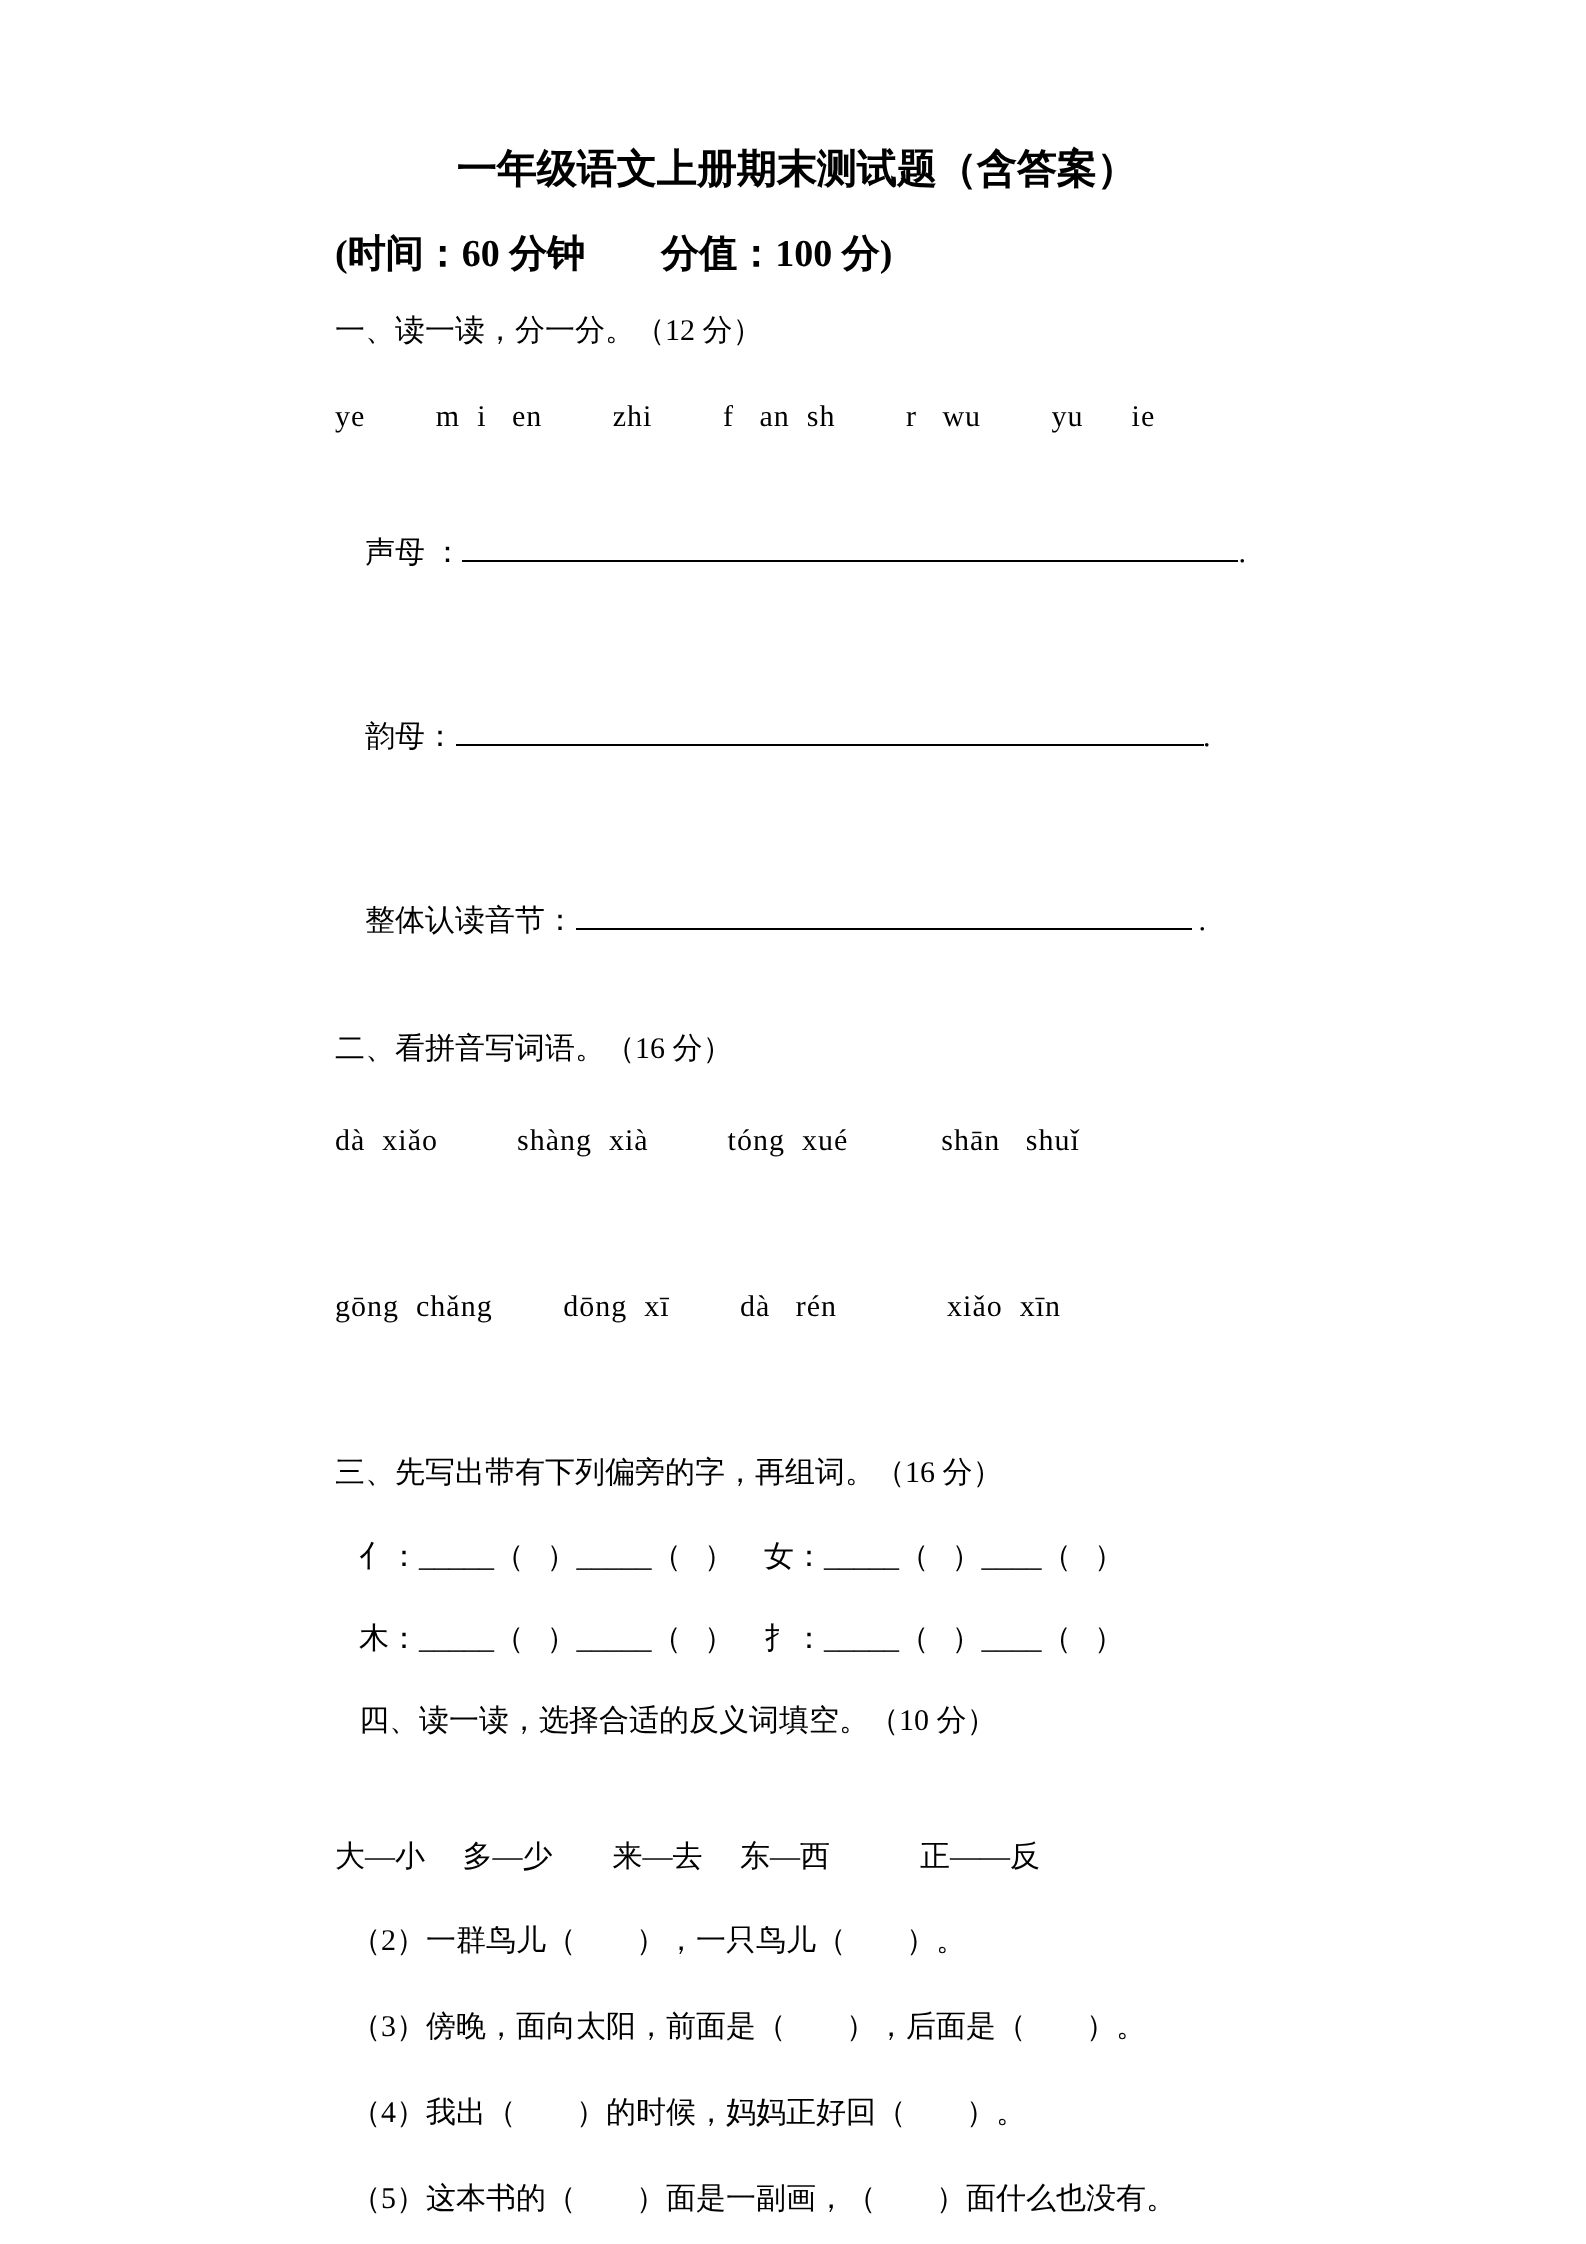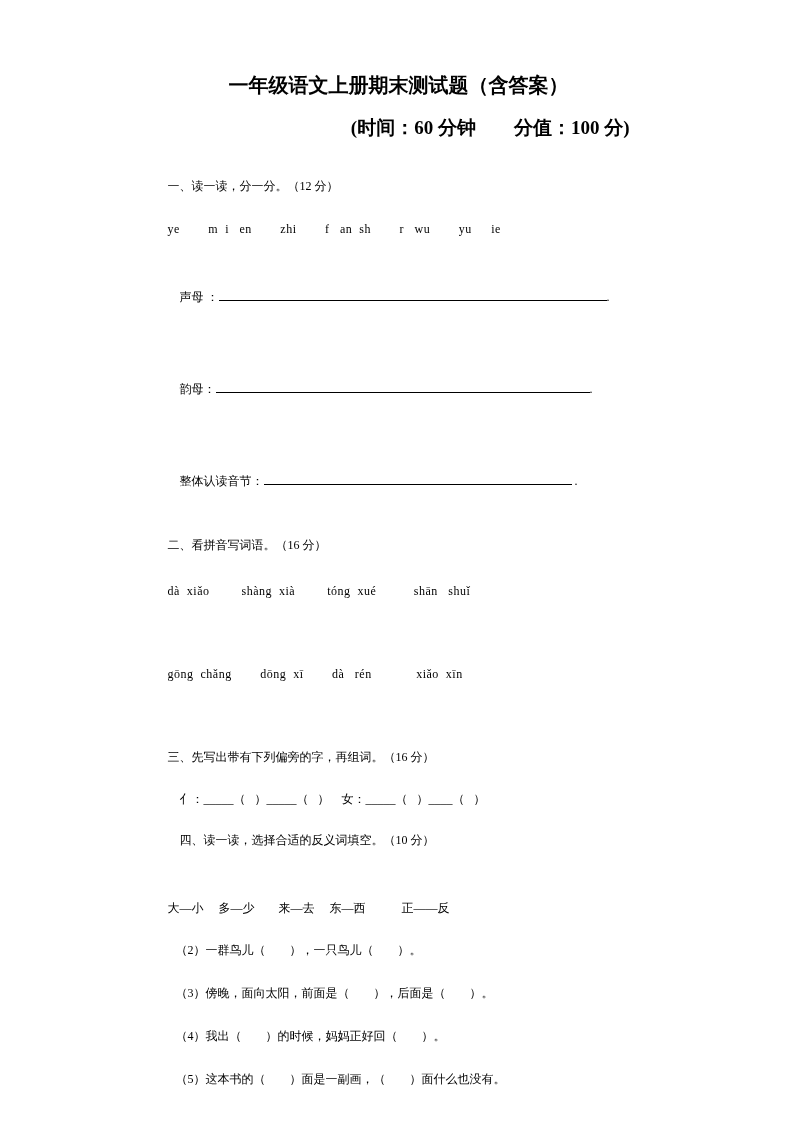--- a/index.html
+++ b/index.html
@@ -17,29 +17,29 @@
   }
   .title {
     text-align: center;
     font-weight: bold;
     font-size: 20px;
     line-height: 26px;
     margin-bottom: 17px;
     white-space: pre-wrap;
   }
   .subtitle {
-    text-align: right;
+    text-align: left;
     font-weight: bold;
     font-size: 19px;
     line-height: 26px;
-    margin-bottom: 32px;
+    margin-bottom: 12px;
     white-space: pre-wrap;
   }
   .line {
-    font-size: 12px;
+    font-size: 15px;
     line-height: 26px;
     white-space: pre-wrap;
   }
   .heading { margin-bottom: 17px; }
   .pinyin-row { margin-bottom: 16px; letter-spacing: 0.5px; }
   .fill-line { margin-bottom: 14px; }
   .label-bold { font-weight: normal; }
   .blank {
     display: inline-block;
     border-bottom: 1px solid #000;
@@ -84,20 +84,21 @@
   <div class="line heading mb-20">二、看拼音写词语。（16 分）</div>
 
   <div class="line pinyin-row mb-big">dà  xiǎo　　  shàng  xià　　  tóng  xué　　　shān   shuǐ</div>
 
   <div class="line pinyin-row mb-big">gōng  chǎng　　 dōng  xī　　 dà   rén　　　  xiǎo  xīn</div>
 
   <div class="line heading mb-16">三、先写出带有下列偏旁的字，再组词。（16 分）</div>
 
   <div class="line mb-15">亻：_____（   ）_____（   ）　女：_____（   ）____（   ）</div>
 
+  <div class="line mb-15">木：_____（   ）_____（   ）　扌：_____（   ）____（   ）</div>
 
   <div class="line heading mb-15">四、读一读，选择合适的反义词填空。（10 分）</div>
 
   <div class="line mb-16">大—小　 多—少　　来—去　 东—西　　　正——反</div>
 
 
   <div class="line item-line">（2）一群鸟儿（　　），一只鸟儿（　　）。</div>
 
   <div class="line item-line">（3）傍晚，面向太阳，前面是（　　），后面是（　　）。</div>
 

